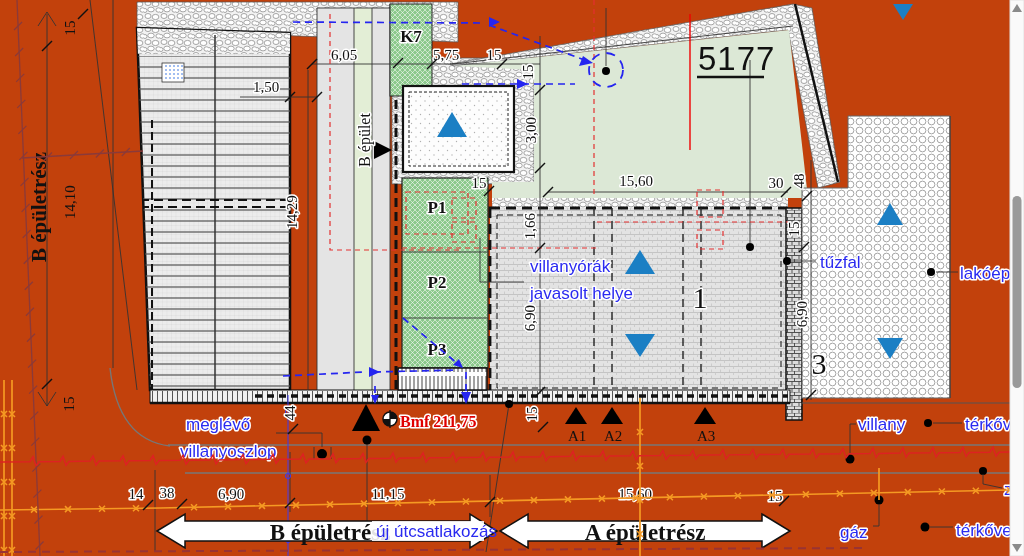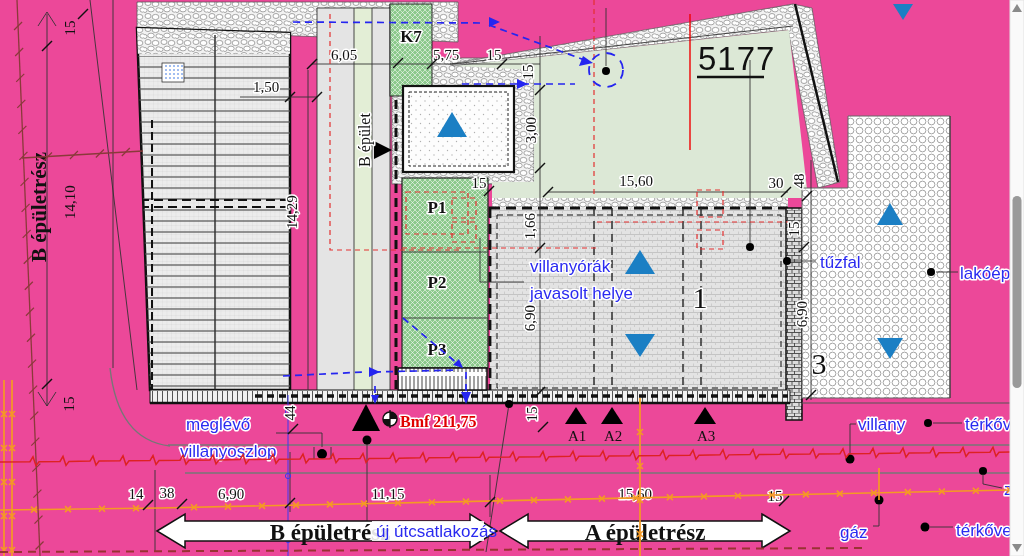--- a/index.html
+++ b/index.html
@@ -1,16 +1,16 @@
 <!DOCTYPE html>
 <html><head>
 <meta charset="utf-8">
 <style>
   html,body{margin:0;padding:0;background:#fff;}
-  .stage{position:relative;width:1024px;height:556px;overflow:hidden;background:#ec4899;
+  .stage{position:relative;width:1024px;height:556px;overflow:hidden;background:#c2410c;
          font-family:"Liberation Serif", serif;}
   svg text{user-select:none;}
   .dim{font-family:"Liberation Serif", serif;font-size:15px;fill:#111;}
   .dim-big{font-family:"Liberation Serif", serif;font-size:30px;fill:#111;}
   .halo{paint-order:stroke;stroke:#ffffff;stroke-width:3px;stroke-linejoin:round;}
   .blue-label{font-family:"Liberation Sans", sans-serif;font-size:17px;fill:#2a2af0;}
   .red-label{font-family:"Liberation Serif", serif;font-size:16px;font-weight:bold;fill:#e00000;}
   .area-label{font-family:"Liberation Serif", serif;font-weight:bold;font-size:17px;fill:#111;}
   .parcel-num{font-family:"Liberation Sans", sans-serif;font-size:33px;fill:#111;letter-spacing:1px;}
   .part-title{font-family:"Liberation Serif", serif;font-weight:bold;font-size:23px;fill:#111;}

